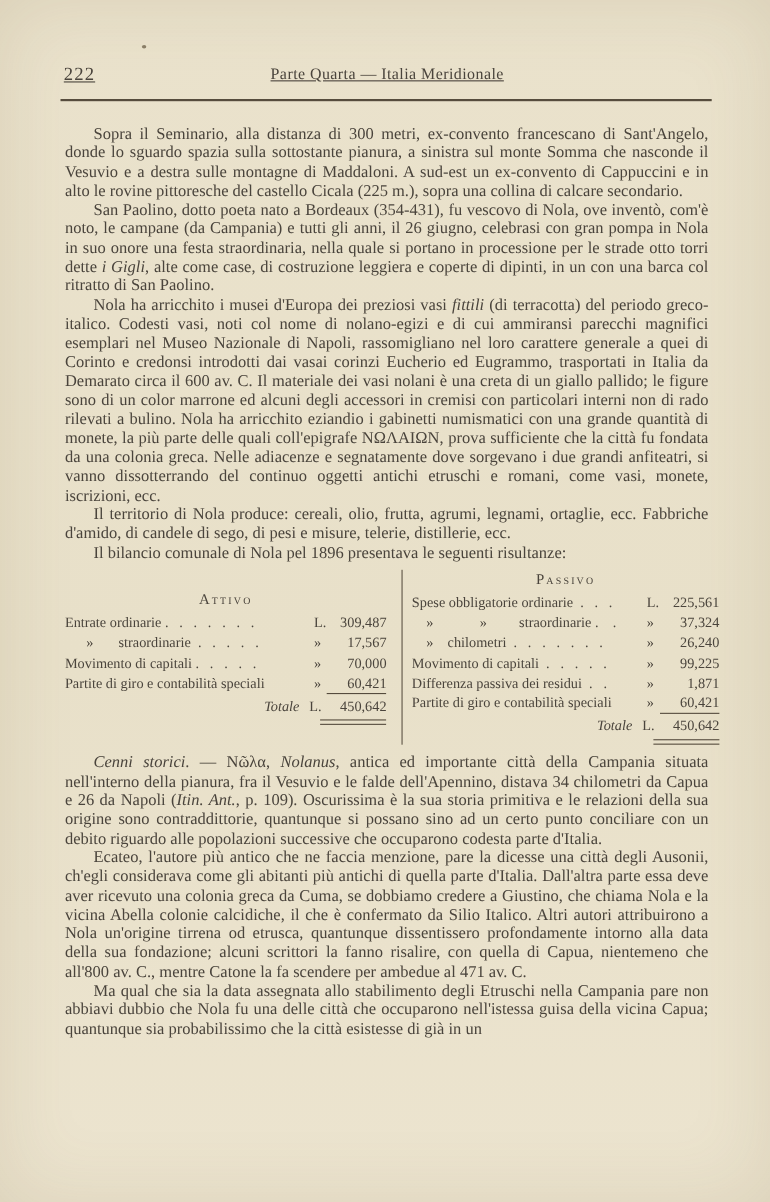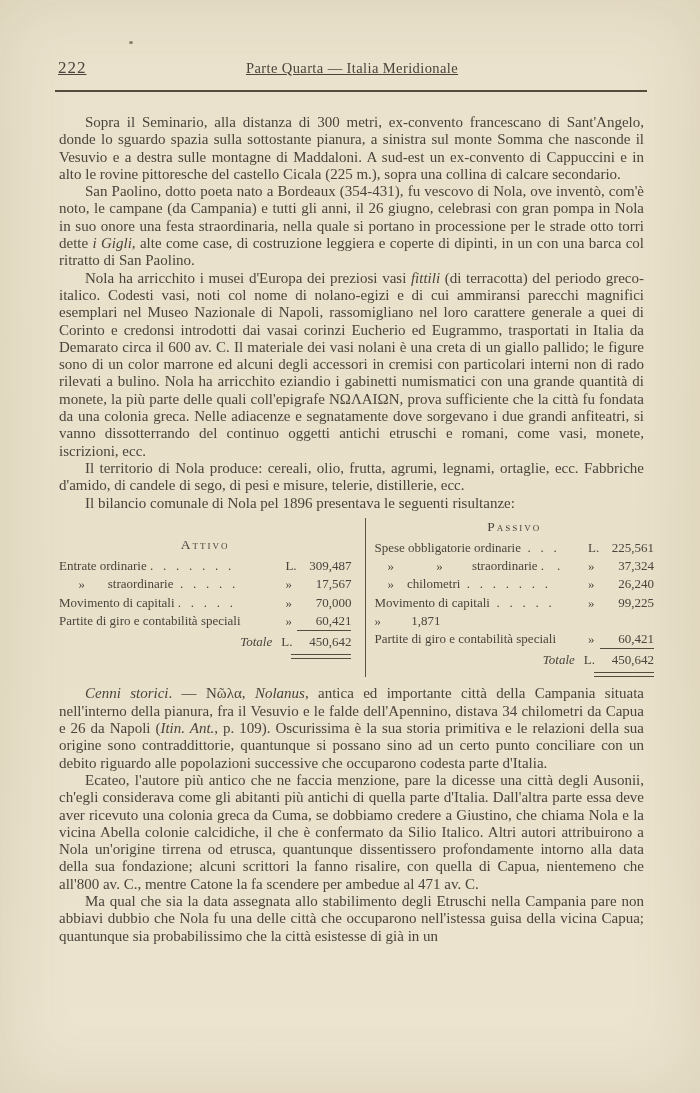--- a/index.html
+++ b/index.html
@@ -110,20 +110,21 @@
               <span class="tlabel">    »    chilometri  .   .   .   .   .   .   .</span>
               <span class="tmark">»</span>
               <span class="tamount">26,240</span>
             </div>
             <div class="trow">
               <span class="tlabel">Movimento di capitali  .   .   .   .   .</span>
               <span class="tmark">»</span>
               <span class="tamount">99,225</span>
             </div>
             <div class="trow">
+              <span class="tlabel">Differenza passiva dei residui  .   .</span>
               <span class="tmark">»</span>
               <span class="tamount">1,871</span>
             </div>
             <div class="trow">
               <span class="tlabel">Partite di giro e contabilità speciali</span>
               <span class="tmark">»</span>
               <span class="tamount">60,421</span>
             </div>
           </div>
         <div class="total-line">

